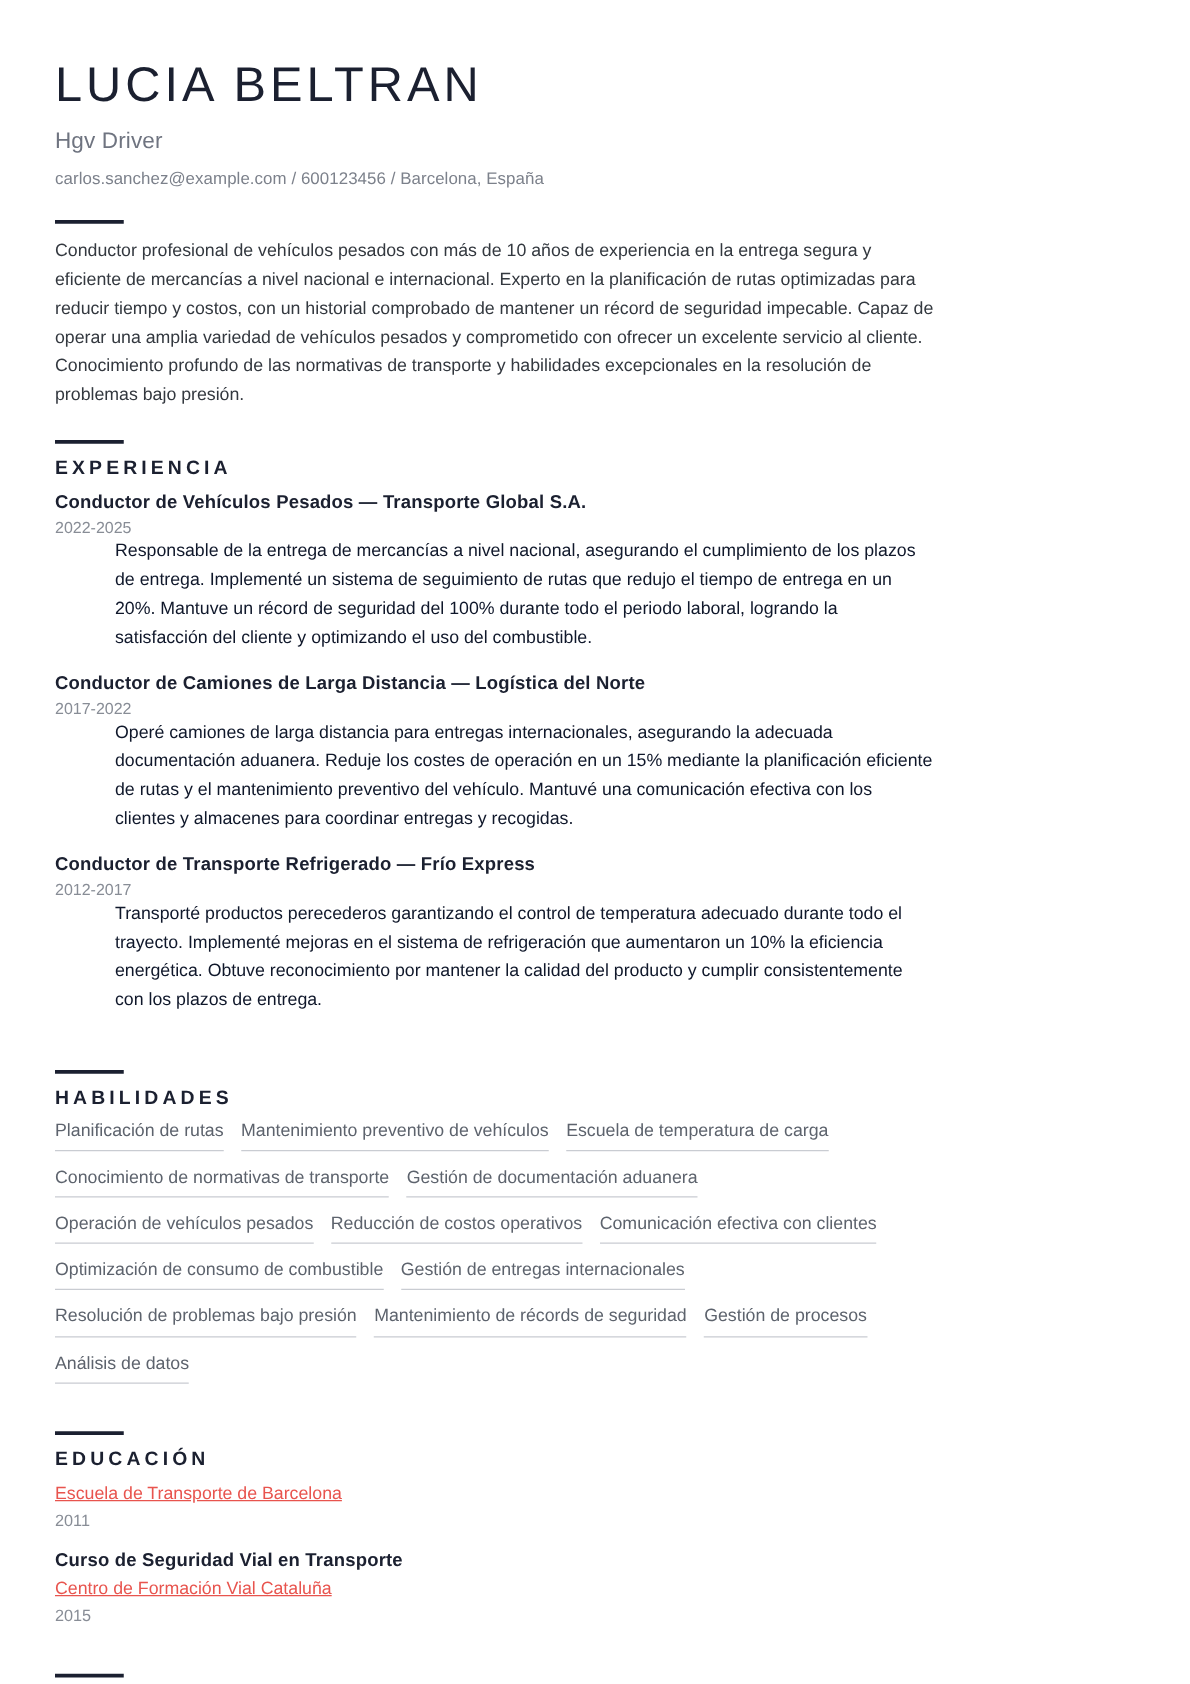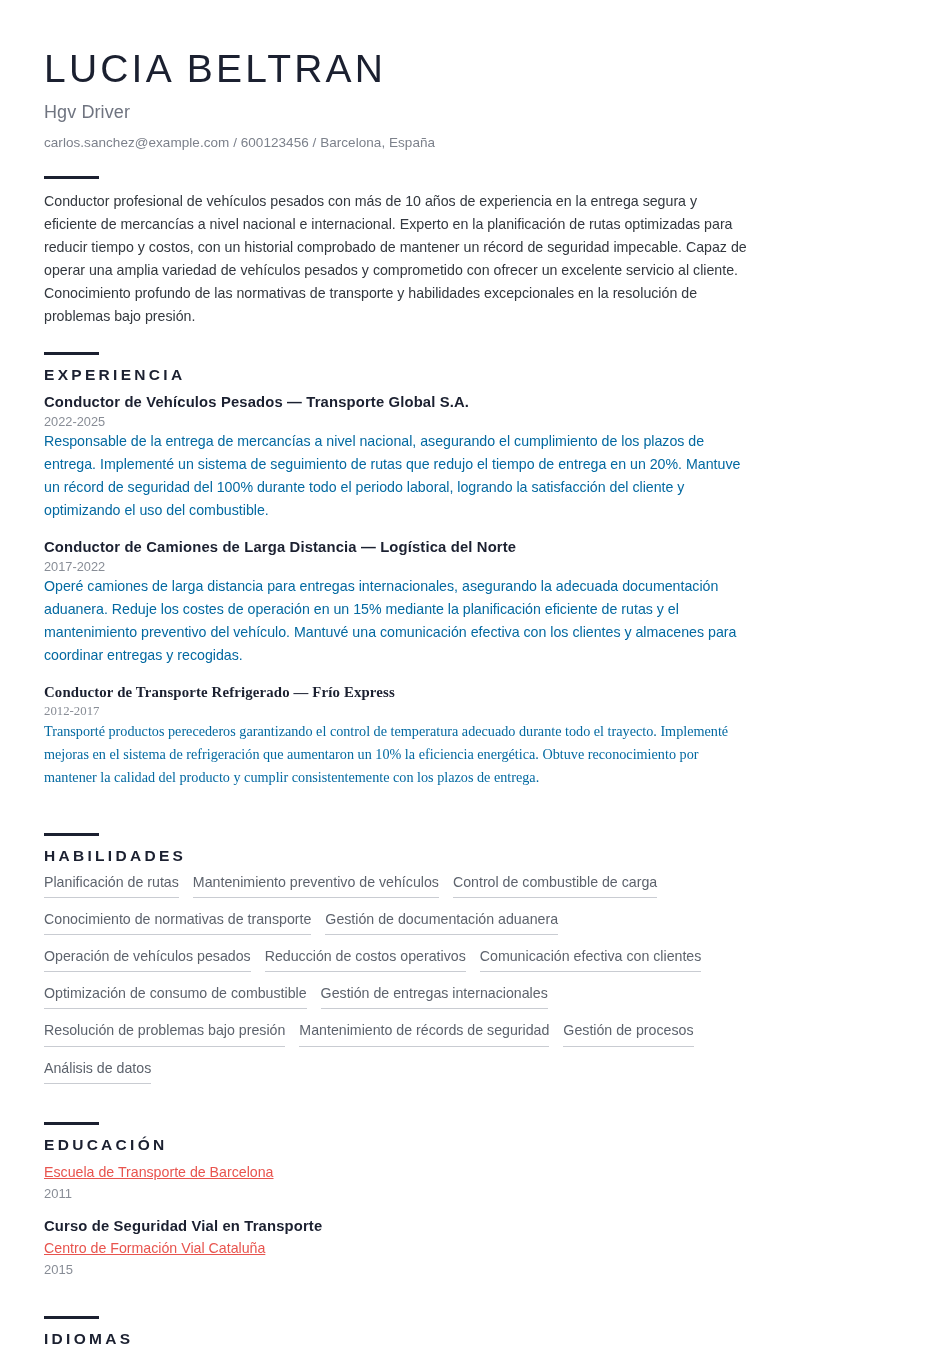--- a/index.html
+++ b/index.html
@@ -69,41 +69,42 @@
   }
 
   .body-text {
     font-size: 14.2px;
     line-height: 1.62;
     color: #33383f;
   }
 
   
   .exp-item { margin-bottom: 16px; }
-  .exp-item:last-child { margin-bottom: 0; font-family: Liberation Serif, serif; }
+  .exp-item:last-child { margin-bottom: 0; }
 
   .exp-heading {
     font-size: 14.8px;
     font-weight: 700;
     color: #1b2030;
     letter-spacing: 0.15px;
     line-height: 1.35;
   }
 
   .exp-dates {
     font-size: 12.8px;
     color: #888d96;
     margin-top: 1px;
     margin-bottom: 1px;
   }
 
   .exp-desc {
     font-size: 14.2px;
     line-height: 1.62;
-    color: #0369a1;
+    color: #0f172a;
+    margin-left: 48px;
   }
 
   #experience-section .section-title { margin-bottom: 9px; }
 
   
   .skills-wrap {
     display: flex;
     flex-wrap: wrap;
     margin-top: 2px;
   }
@@ -201,21 +202,21 @@
       <div class="exp-desc">Transporté productos perecederos garantizando el control de temperatura adecuado durante todo el trayecto. Implementé mejoras en el sistema de refrigeración que aumentaron un 10% la eficiencia energética. Obtuve reconocimiento por mantener la calidad del producto y cumplir consistentemente con los plazos de entrega.</div>
     </div>
   </section>
 
   <section class="section" id="skills-section">
     <div class="section-rule"></div>
     <h2 class="section-title">HABILIDADES</h2>
     <div class="skills-wrap">
       <span class="skill-chip">Planificación de rutas</span>
       <span class="skill-chip">Mantenimiento preventivo de vehículos</span>
-      <span class="skill-chip">Control de combustible de carga</span>
+      <span class="skill-chip">Escuela de temperatura de carga</span>
       <span class="skill-chip">Conocimiento de normativas de transporte</span>
       <span class="skill-chip">Gestión de documentación aduanera</span>
       <span class="skill-chip">Operación de vehículos pesados</span>
       <span class="skill-chip">Reducción de costos operativos</span>
       <span class="skill-chip">Comunicación efectiva con clientes</span>
       <span class="skill-chip">Optimización de consumo de combustible</span>
       <span class="skill-chip">Gestión de entregas internacionales</span>
       <span class="skill-chip">Resolución de problemas bajo presión</span>
       <span class="skill-chip">Mantenimiento de récords de seguridad</span>
       <span class="skill-chip">Gestión de procesos</span>

